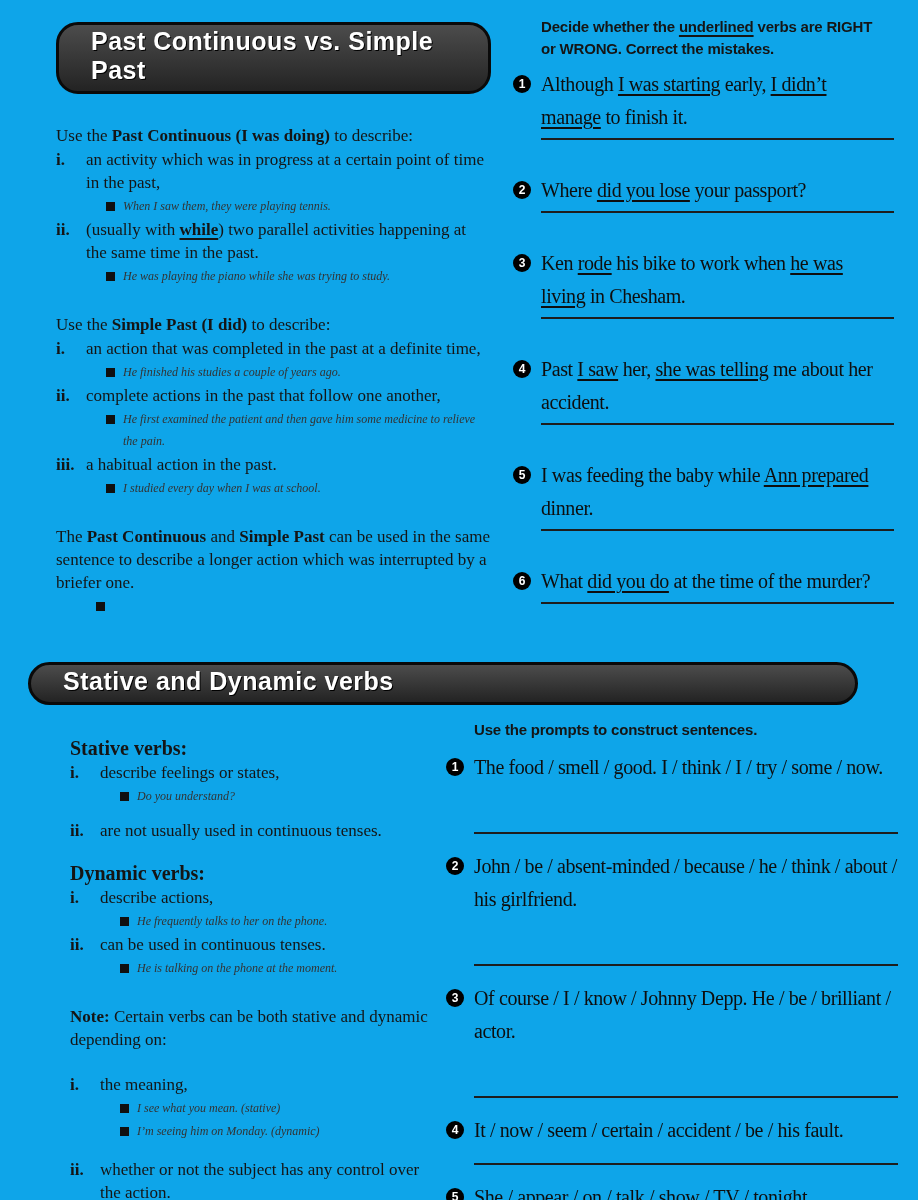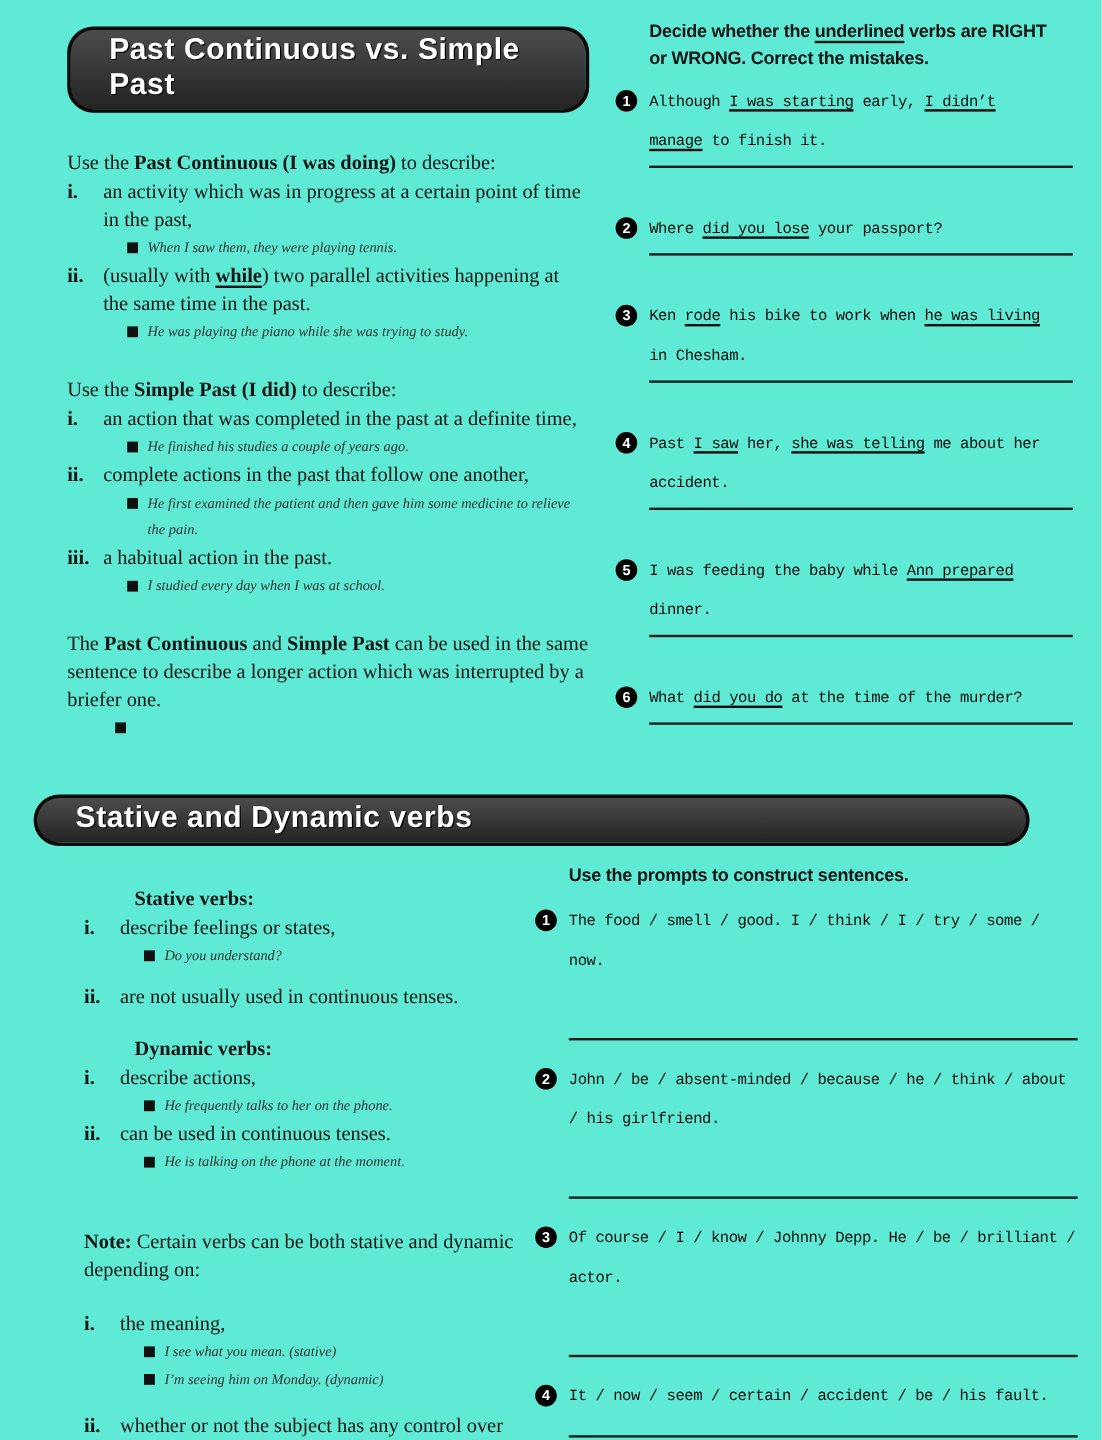--- a/index.html
+++ b/index.html
@@ -1,18 +1,18 @@
 <!DOCTYPE html>
 <html><head>
 <meta charset="utf-8">
 <style>
   * { margin:0; padding:0; box-sizing:border-box; }
   html,body { background:#e9e9e9; }
   body { font-family:"Liberation Serif", serif; color:#151515; }
-  .page { position:relative; width:918px; height:1200px; background:#5eead4; overflow:hidden; margin:0 auto; }
+  .page { position:relative; width:918px; height:1200px; background:#0ea5e9; overflow:hidden; margin:0 auto; }
 
   
   .banner {
     display:inline-block;
     background:linear-gradient(#4c4c4c,#232323);
     border:3px solid #0a0a0a;
     border-radius:22px;
     color:#fff;
     font-family:"Liberation Sans", sans-serif;
     font-weight:bold;
@@ -35,42 +35,42 @@
   .rule-intro { font-size:17px; line-height:23px; margin-top:26px; }
   .rule-intro.first { margin-top:26px; }
   .rule-intro.later { }
   .rule-item { display:flex; margin-top:1px; }
   .roman { width:30px; flex:none; font-weight:bold; font-size:17px; line-height:23px; }
   .rule-body { flex:1; }
   .rule-text { font-size:17px; line-height:23px; }
   .example { display:flex; gap:8px; padding-left:20px; margin-top:1px; }
   .sq { width:9px; height:9px; background:#101010; flex:none; margin-top:7px; }
   .ex-italic { font-style:italic; color:#333; font-size:12px; line-height:22px; white-space:pre-line; }
-  .subhead { font-weight:bold; font-size:17px; line-height:23px;margin-left:42px; }
+  .subhead { font-weight:bold; font-size:20px; line-height:23px; }
   .mt12 { margin-top:12px; } .mt20 { margin-top:20px;font-family:Liberation Serif, serif; }
-  .mt16 { margin-top:16px; } .mt22 { margin-top:22px; } .mt28 { margin-top:44px; }
+  .mt16 { margin-top:16px; } .mt22 { margin-top:22px; } .mt28 { margin-top:26px; }
 
   
   .instr {
     font-family:"Liberation Sans", sans-serif;
     font-weight:bold; font-size:15px; line-height:22px;
     letter-spacing:-0.2px; margin:0 0 8px 28px; max-width:335px;
   }
   .instr2 { margin:0 0 10px 28px; max-width:420px; }
   .x-item { display:flex; gap:10px; }
   .badge {
     width:18px; height:18px; border-radius:50%; background:#000;
     color:#fff; font-family:"Liberation Sans", sans-serif;
     font-size:12px; font-weight:bold; line-height:18px; text-align:center;
     flex:none; margin-top:7px;
   }
   .x-body { flex:1; }
   .x-text {
-    font-family:Liberation Mono, monospace;
-    font-size:13px; line-height:33px; letter-spacing:-0.4px; color:#0e0e0e;
+    font-family:Liberation Serif, serif;
+    font-size:20px; line-height:33px; letter-spacing:-0.4px; color:#0e0e0e;
   }
   .s1-right .x-text { max-width:340px; }
   .answer-line { border-bottom:2px solid #1d1d1d; height:0; }
   .s1-right .answer-line { margin-top:4px; }
   .s1-right .x-item { margin-bottom:34px; }
   .s2-right .answer-line { margin-top:48px; }
   .s2-right .x-item { margin-bottom:16px; }
   .s2-right .x-item:nth-of-type(5) .answer-line { margin-top:16px; }
 
   .u { text-decoration:underline; text-decoration-thickness:1.5px; text-underline-offset:3px; }

